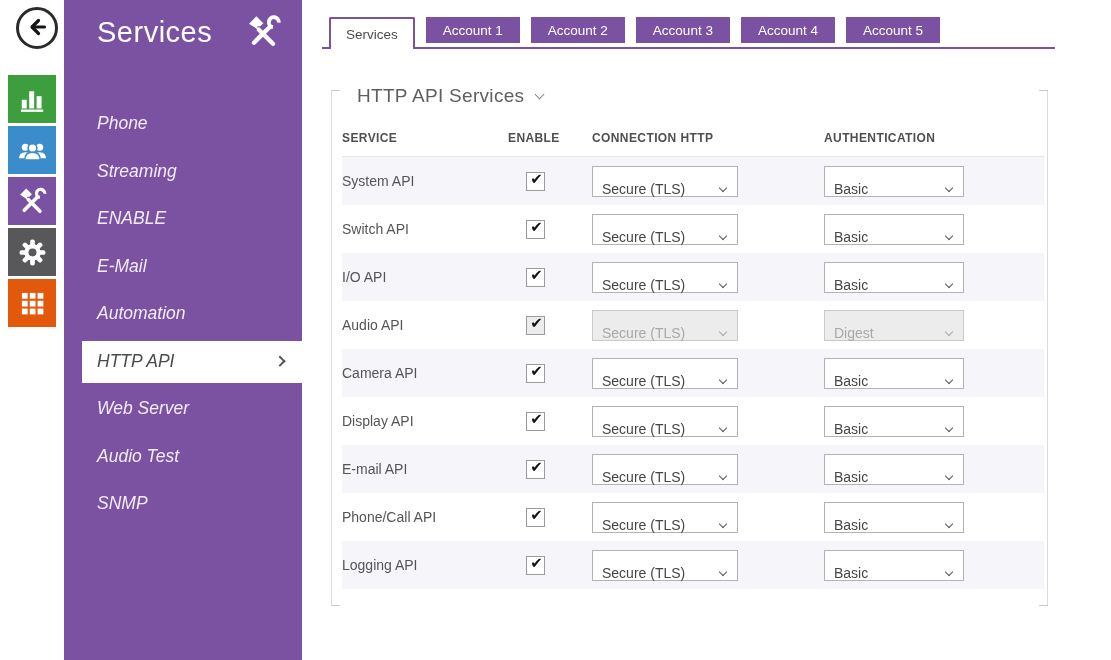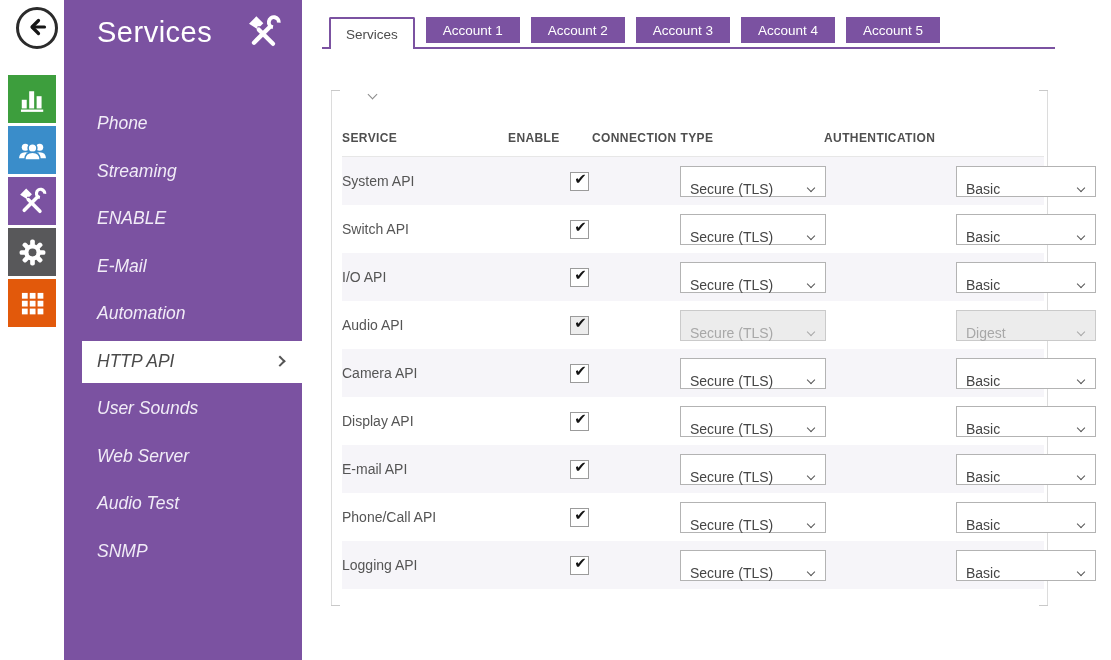--- a/index.html
+++ b/index.html
@@ -61,21 +61,21 @@
   .panel-title { display:flex; align-items:center; margin-top:-7px; padding-left:25px;
     height:26px; font-size:19px; color:#5f5f5f; letter-spacing:.3px; background:transparent;
     width:max-content; cursor:pointer; }
   .title-chev { width:7px; height:7px; margin-left:12px; margin-top:-3px;
     border-right:1.6px solid #8a8a8a; border-bottom:1.6px solid #8a8a8a; transform:rotate(45deg); }
 
   .table { margin:18px 3px 0 10px; }
   .thead, .trow { display:grid; grid-template-columns:166px 84px 232px 1fr; align-items:center; }
   .thead { height:22px; font-size:12px; font-weight:bold; color:#4f4f4f; letter-spacing:.4px; }
   .tbody { margin-top:7px; border-top:1px solid #e7e7e7; }
-  .trow { height:48px;gap:44px; }
+  .trow { height:48px; }
   .trow:nth-child(odd) { background:var(--row-alt); }
   .service { font-size:14px; color:#555; }
   .enable-cell { padding-left:18px; }
   .checkbox { width:19px; height:19px; background:#fff; border:1px solid #9b9b9b;
     display:flex; align-items:center; justify-content:center; cursor:pointer; overflow:visible; }
   .check { font-family:"DejaVu Sans", sans-serif; font-size:15px; font-weight:bold; color:#141414;
     line-height:1; transform:translate(1px,-2px); }
   .selectbox { width:146px; height:31px; background:#fff; border:1px solid #b3b3b3;
     display:flex; align-items:center; justify-content:space-between; padding:16px 11px 0 9px;
     font-size:14px; color:#454545; cursor:pointer; }
@@ -200,24 +200,20 @@
         </div>
         <div class="sb-item">
           <span>Automation</span>
 
         </div>
         <div class="sb-item selected">
           <span>HTTP API</span>
           <span class="right-chev"></span>
         </div>
         <div class="sb-item">
-          <span>User Sounds</span>
-
-        </div>
-        <div class="sb-item">
           <span>Web Server</span>
 
         </div>
         <div class="sb-item">
           <span>Audio Test</span>
 
         </div>
         <div class="sb-item">
           <span>SNMP</span>
 
@@ -252,28 +248,29 @@
         </div>
     </div>
 
     <section class="panel">
       <span class="tick tl"></span>
       <span class="tick tr"></span>
       <span class="tick bl"></span>
       <span class="tick br"></span>
 
       <div class="panel-title">
+        <span>HTTP API Services</span>
         <span class="title-chev"></span>
       </div>
 
       <div class="table">
         <div class="thead">
           <span>SERVICE</span>
           <span>ENABLE</span>
-          <span>CONNECTION TYPE</span>
+          <span>CONNECTION HTTP</span>
           <span>AUTHENTICATION</span>
         </div>
         <div class="tbody">
 
         <div class="trow">
               <div class="service">System API</div>
               <div class="enable-cell">
                 <span class="checkbox">
                   <span class="check">✔</span>
                 </span>

